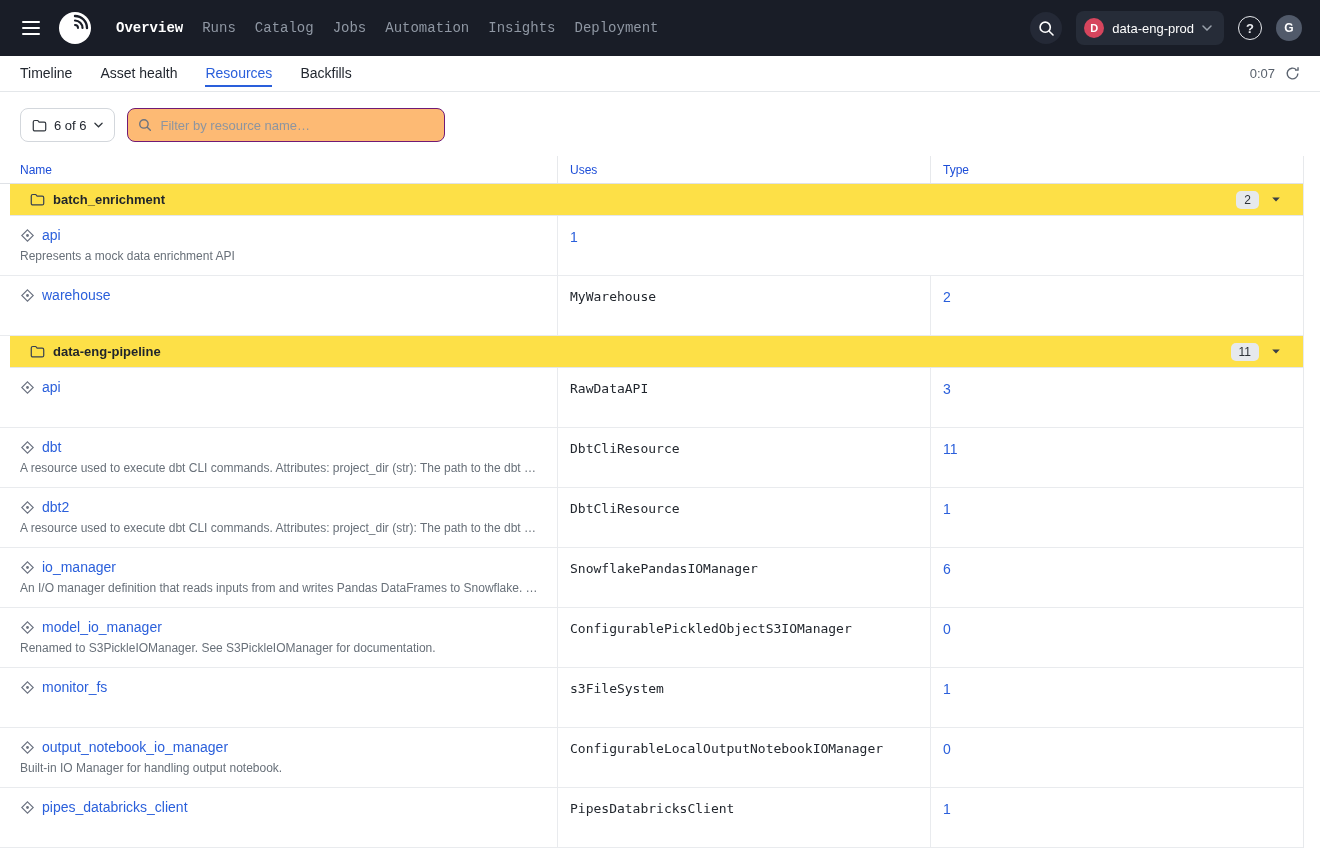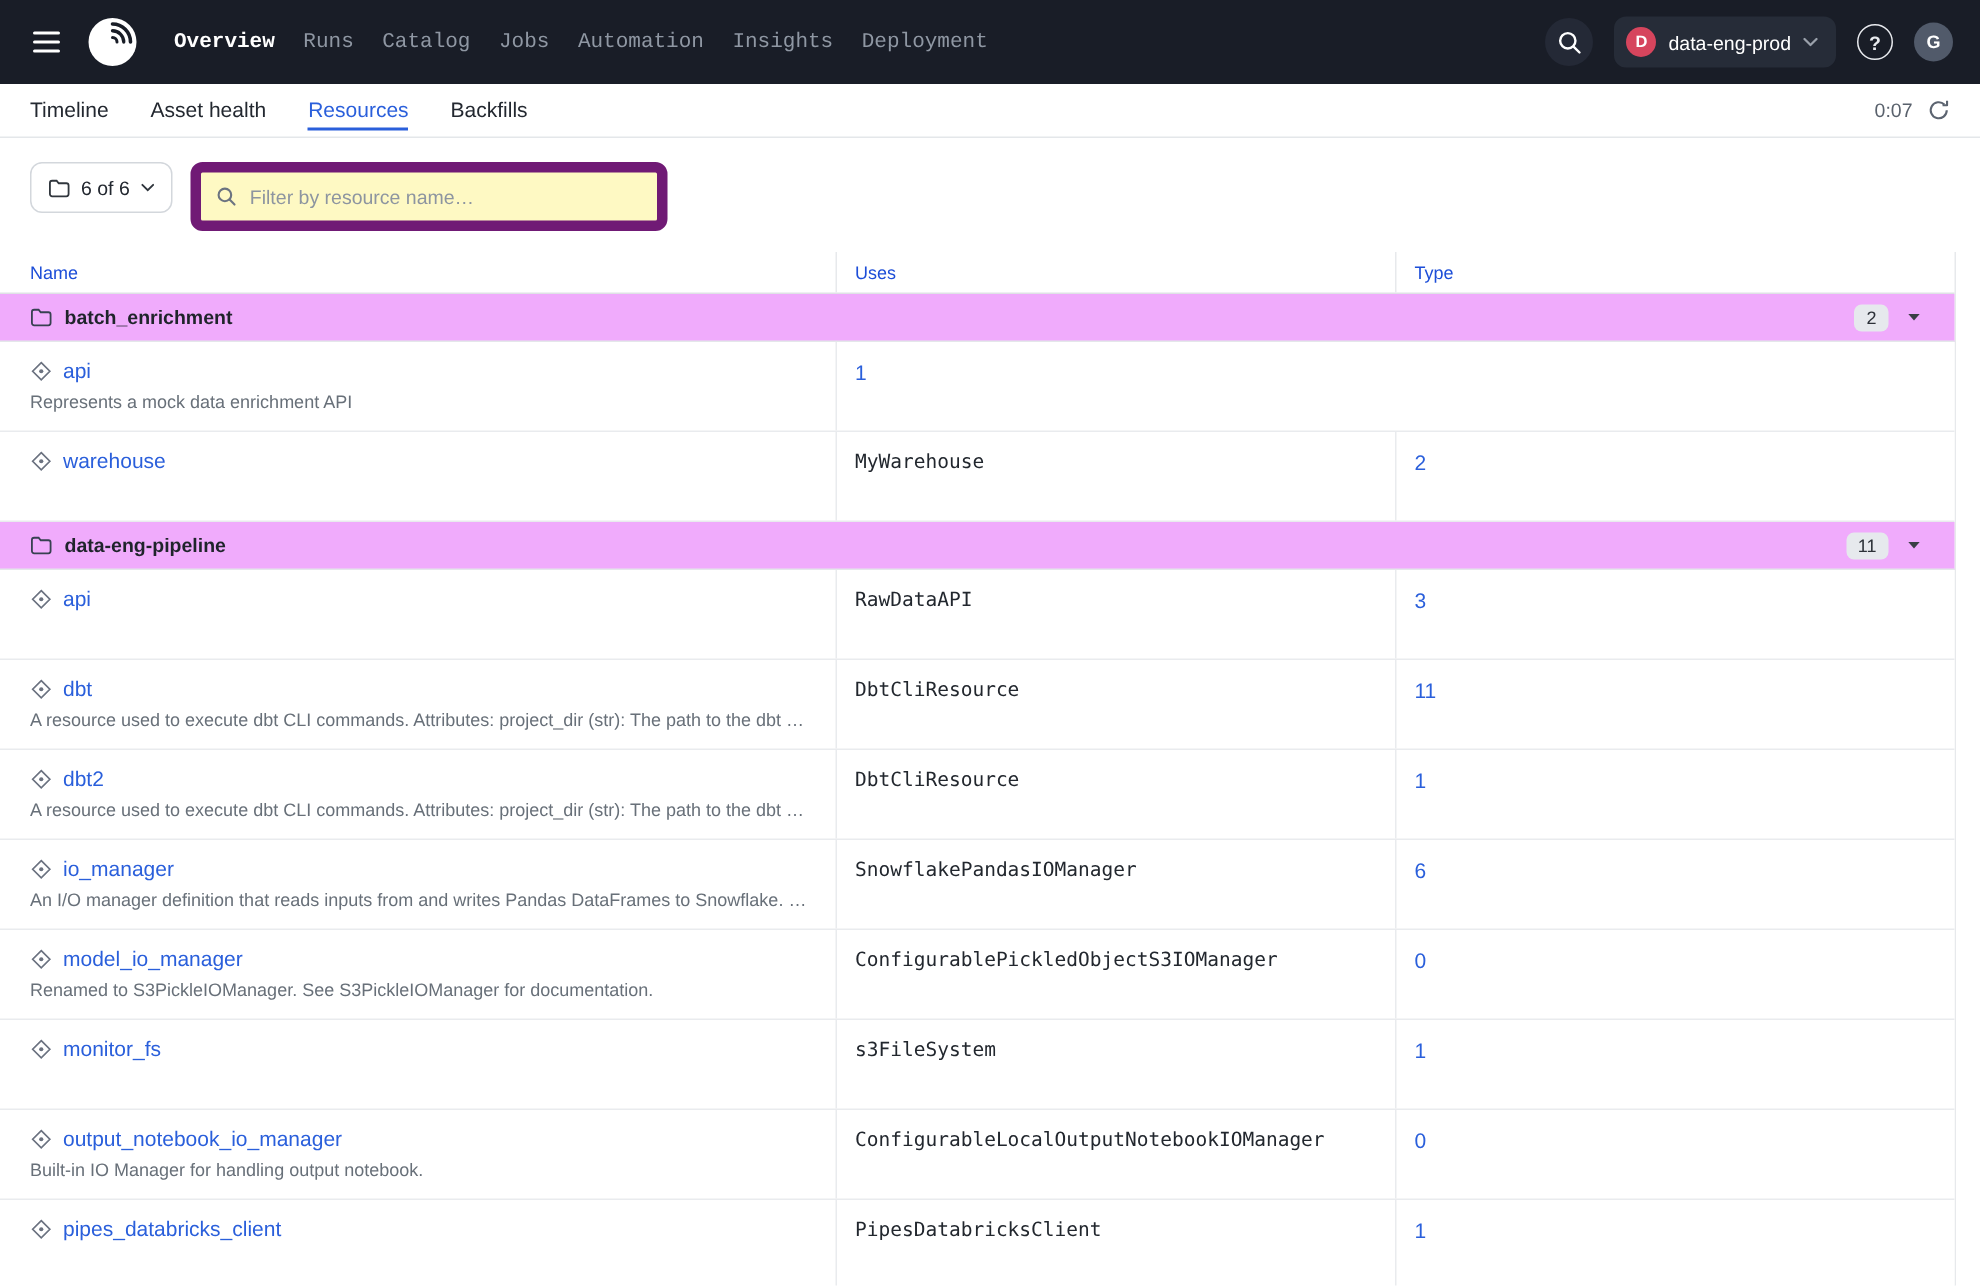--- a/index.html
+++ b/index.html
@@ -33,31 +33,31 @@
   .avatar{width:26px;height:26px;border-radius:50%;background:#515a6a;color:#fff;font-size:12px;font-weight:600;display:flex;align-items:center;justify-content:center;cursor:pointer;}
   
   .tabbar{height:36px;display:flex;align-items:center;justify-content:space-between;padding:0 20px;border-bottom:1px solid #e4e7ea;background:#fff;}
   .tab-list{display:flex;gap:28px;align-items:center;}
   .tab{font-size:14px;font-weight:500;color:#232830;cursor:pointer;padding:4px 0 4px;border-bottom:2px solid transparent;}
   .tab.active{color:var(--blue);border-bottom-color:var(--blue);}
   .tab-right{display:flex;align-items:center;gap:10px;}
   .timer{font-size:13px;color:#59616c;font-variant-numeric:tabular-nums;}
   .refresh-btn{background:none;border:none;cursor:pointer;display:flex;align-items:center;padding:0;}
   
-  .filterbar{display:flex;align-items:flex-start;gap:12px;padding:16px 20px 14px;background:#fff;}
+  .filterbar{display:flex;align-items:center;gap:12px;padding:16px 20px 14px;background:#fff;}
   .count-btn{height:34px;border:1px solid #d3d7dc;border-radius:8px;background:#fff;display:flex;align-items:center;gap:7px;padding:0 11px;font-size:13px;color:#232830;cursor:pointer;font-family:inherit;}
-  .search-box{height:34px;width:318px;border:7px solid #701a75;border-radius:8px;display:flex;align-items:center;gap:7px;padding:16px 10px;background:#fef9c3;}
+  .search-box{height:34px;width:318px;border:1px solid #701a75;border-radius:8px;display:flex;align-items:center;gap:7px;padding:16px 10px;background:#fdba74;}
   .search-box input{border:none;outline:none;flex:1;font-size:13px;color:#232830;font-family:inherit;background:transparent;}
   .search-box input::placeholder{color:#8d95a0;}
   
   .table{width:1304px;border-right:1px solid var(--border);}
   .thead{display:grid;grid-template-columns:557px 373px 1fr;height:28px;border-bottom:1px solid #dfe2e6;}
   .th{font-size:12px;color:#1d4ed8;display:flex;align-items:center;padding-left:20px;height:100%;}
   .th.sep{border-left:1px solid var(--border);padding-left:12px;}
-  .group-row{height:32px;background:#f0abfc;border-bottom:1px solid #e4e7ea;display:flex;align-items:center;justify-content:space-between;padding:0 22px 0 20px;cursor:pointer;}
+  .group-row{height:32px;background:#fde047;border-bottom:1px solid #e4e7ea;display:flex;align-items:center;justify-content:space-between;padding:0 22px 0 20px;cursor:pointer;margin-left:10px;}
   .group-left{display:flex;align-items:center;gap:8px;}
   .group-name{font-size:13px;font-weight:700;color:#1f242b;}
   .group-right{display:flex;align-items:center;gap:12px;}
   .count-badge{background:#e6e9ed;border-radius:5px;padding:2px 8px;font-size:12px;color:#2c3138;}
   .icon{display:inline-flex;align-items:center;justify-content:center;}
   .data-row{display:grid;grid-template-columns:557px 373px 1fr;min-height:60px;border-bottom:1px solid #e9ebee;background:#fff;}
   .name-cell{padding:11px 16px 0 20px;overflow:hidden;}
   .name-line{display:flex;align-items:center;gap:7px;}
   .res-link{color:var(--blue);font-size:14px;font-weight:500;cursor:pointer;line-height:16px;}
   .desc{margin-top:6px;font-size:12px;color:#687079;white-space:nowrap;overflow:hidden;text-overflow:ellipsis;}

